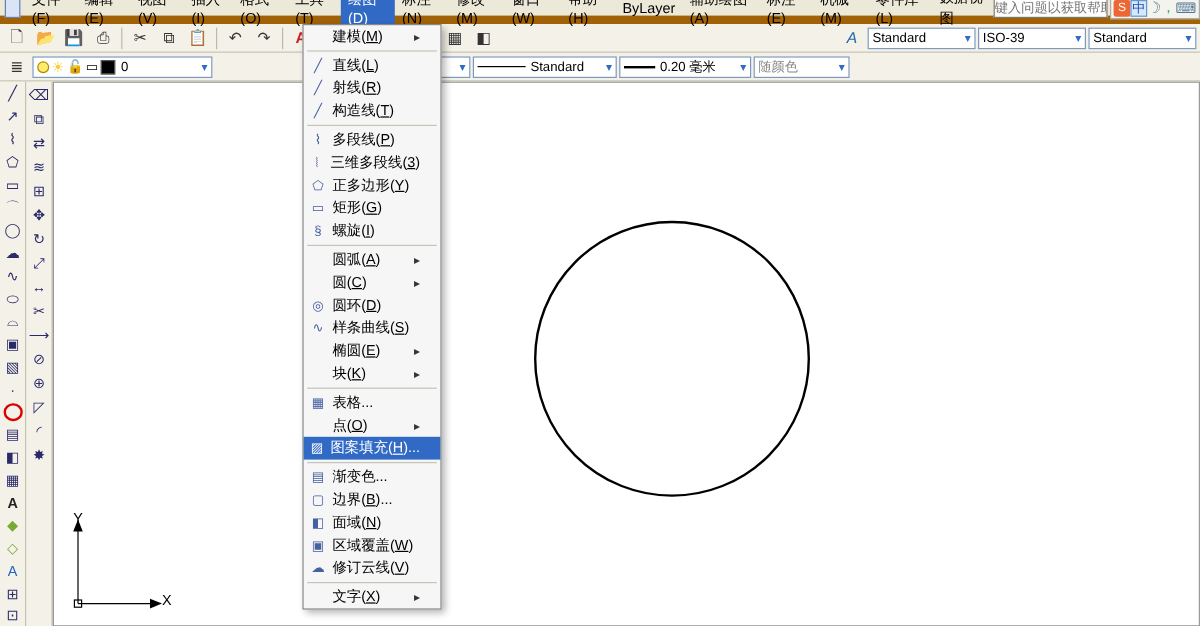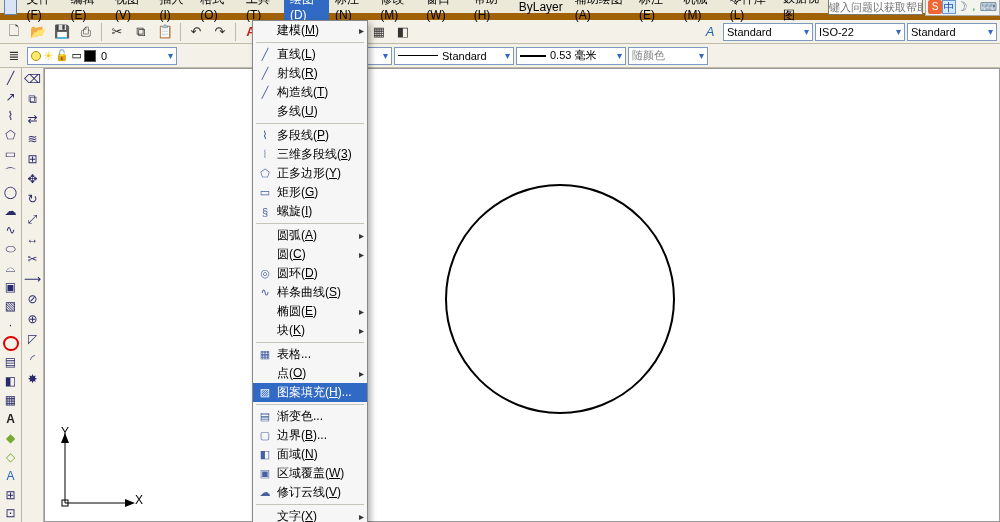--- a/index.html
+++ b/index.html
@@ -113,21 +113,21 @@
     position:absolute;
     left:252px; top:20px;
     width:116px;
     background:#f6f6f6;
     border:1px solid #888;
     box-shadow:3px 3px 6px rgba(0,0,0,0.3);
     font-size:12px;
   }
   .dropdown .row {
     display:flex; align-items:center;
-    height:19px; padding-left:4px; padding-right:3px;
+    height:19px; padding-left:4px; padding-right:17px;
     white-space:nowrap;
   }
   .dropdown .row.sel {
     background:#316ac5; color:#fff;
   }
   .dropdown .ic {
     width:16px; height:14px; display:inline-flex;align-items:center;justify-content:center;
     margin-right:4px; font-size:11px; color:#4660a0;
   }
   .dropdown .row.sel .ic { color:#fff;}
@@ -197,21 +197,21 @@
   <div class="tbtn">▦</div>
   <div class="tbtn">◧</div>
 
   <div style="flex:1"></div>
   <div class="tbtn" style="font-style:italic;color:#26a">A</div>
   <div class="combo status-combo">
     <span>Standard</span>
       <span class="dd">▾</span>
   </div>
   <div class="combo status-combo">
-    <span>ISO-22</span>
+    <span>ISO-39</span>
       <span class="dd">▾</span>
   </div>
   <div class="combo status-combo">
     <span>Standard</span>
       <span class="dd">▾</span>
   </div>
 </div>
 
 <div class="toolbar">
   <div class="tbtn">≣</div>
@@ -233,21 +233,21 @@
     <span class="color-swatch"></span>
       <span class="dd">▾</span>
   </div>
   <div class="combo" style="min-width:120px">
     <span style="border-top:1px solid #000;width:40px;height:0;margin-right:4px"></span>
     <span>Standard</span>
       <span class="dd">▾</span>
   </div>
   <div class="combo" style="min-width:110px">
     <span style="border-top:2px solid #000;width:26px;height:0;margin-right:4px"></span>
-    <span>0.53 毫米</span>
+    <span>0.20 毫米</span>
       <span class="dd">▾</span>
   </div>
   <div class="combo" style="min-width:80px;color:#888">
     <span>随颜色</span>
       <span class="dd">▾</span>
   </div>
 </div>
 
 <div class="main">
   <div class="vpalette">
@@ -323,24 +323,20 @@
       <span>直线(<span class="hotkey">L</span>)</span>
     </div>
     <div class="row">
       <span class="ic">╱</span>
       <span>射线(<span class="hotkey">R</span>)</span>
     </div>
     <div class="row">
       <span class="ic">╱</span>
       <span>构造线(<span class="hotkey">T</span>)</span>
     </div>
-    <div class="row">
-      <span class="ic"></span>
-      <span>多线(<span class="hotkey">U</span>)</span>
-    </div>
     <hr>
     <div class="row">
       <span class="ic">⌇</span>
       <span>多段线(<span class="hotkey">P</span>)</span>
     </div>
     <div class="row">
       <span class="ic">⦚</span>
       <span>三维多段线(<span class="hotkey">3</span>)</span>
     </div>
     <div class="row">

